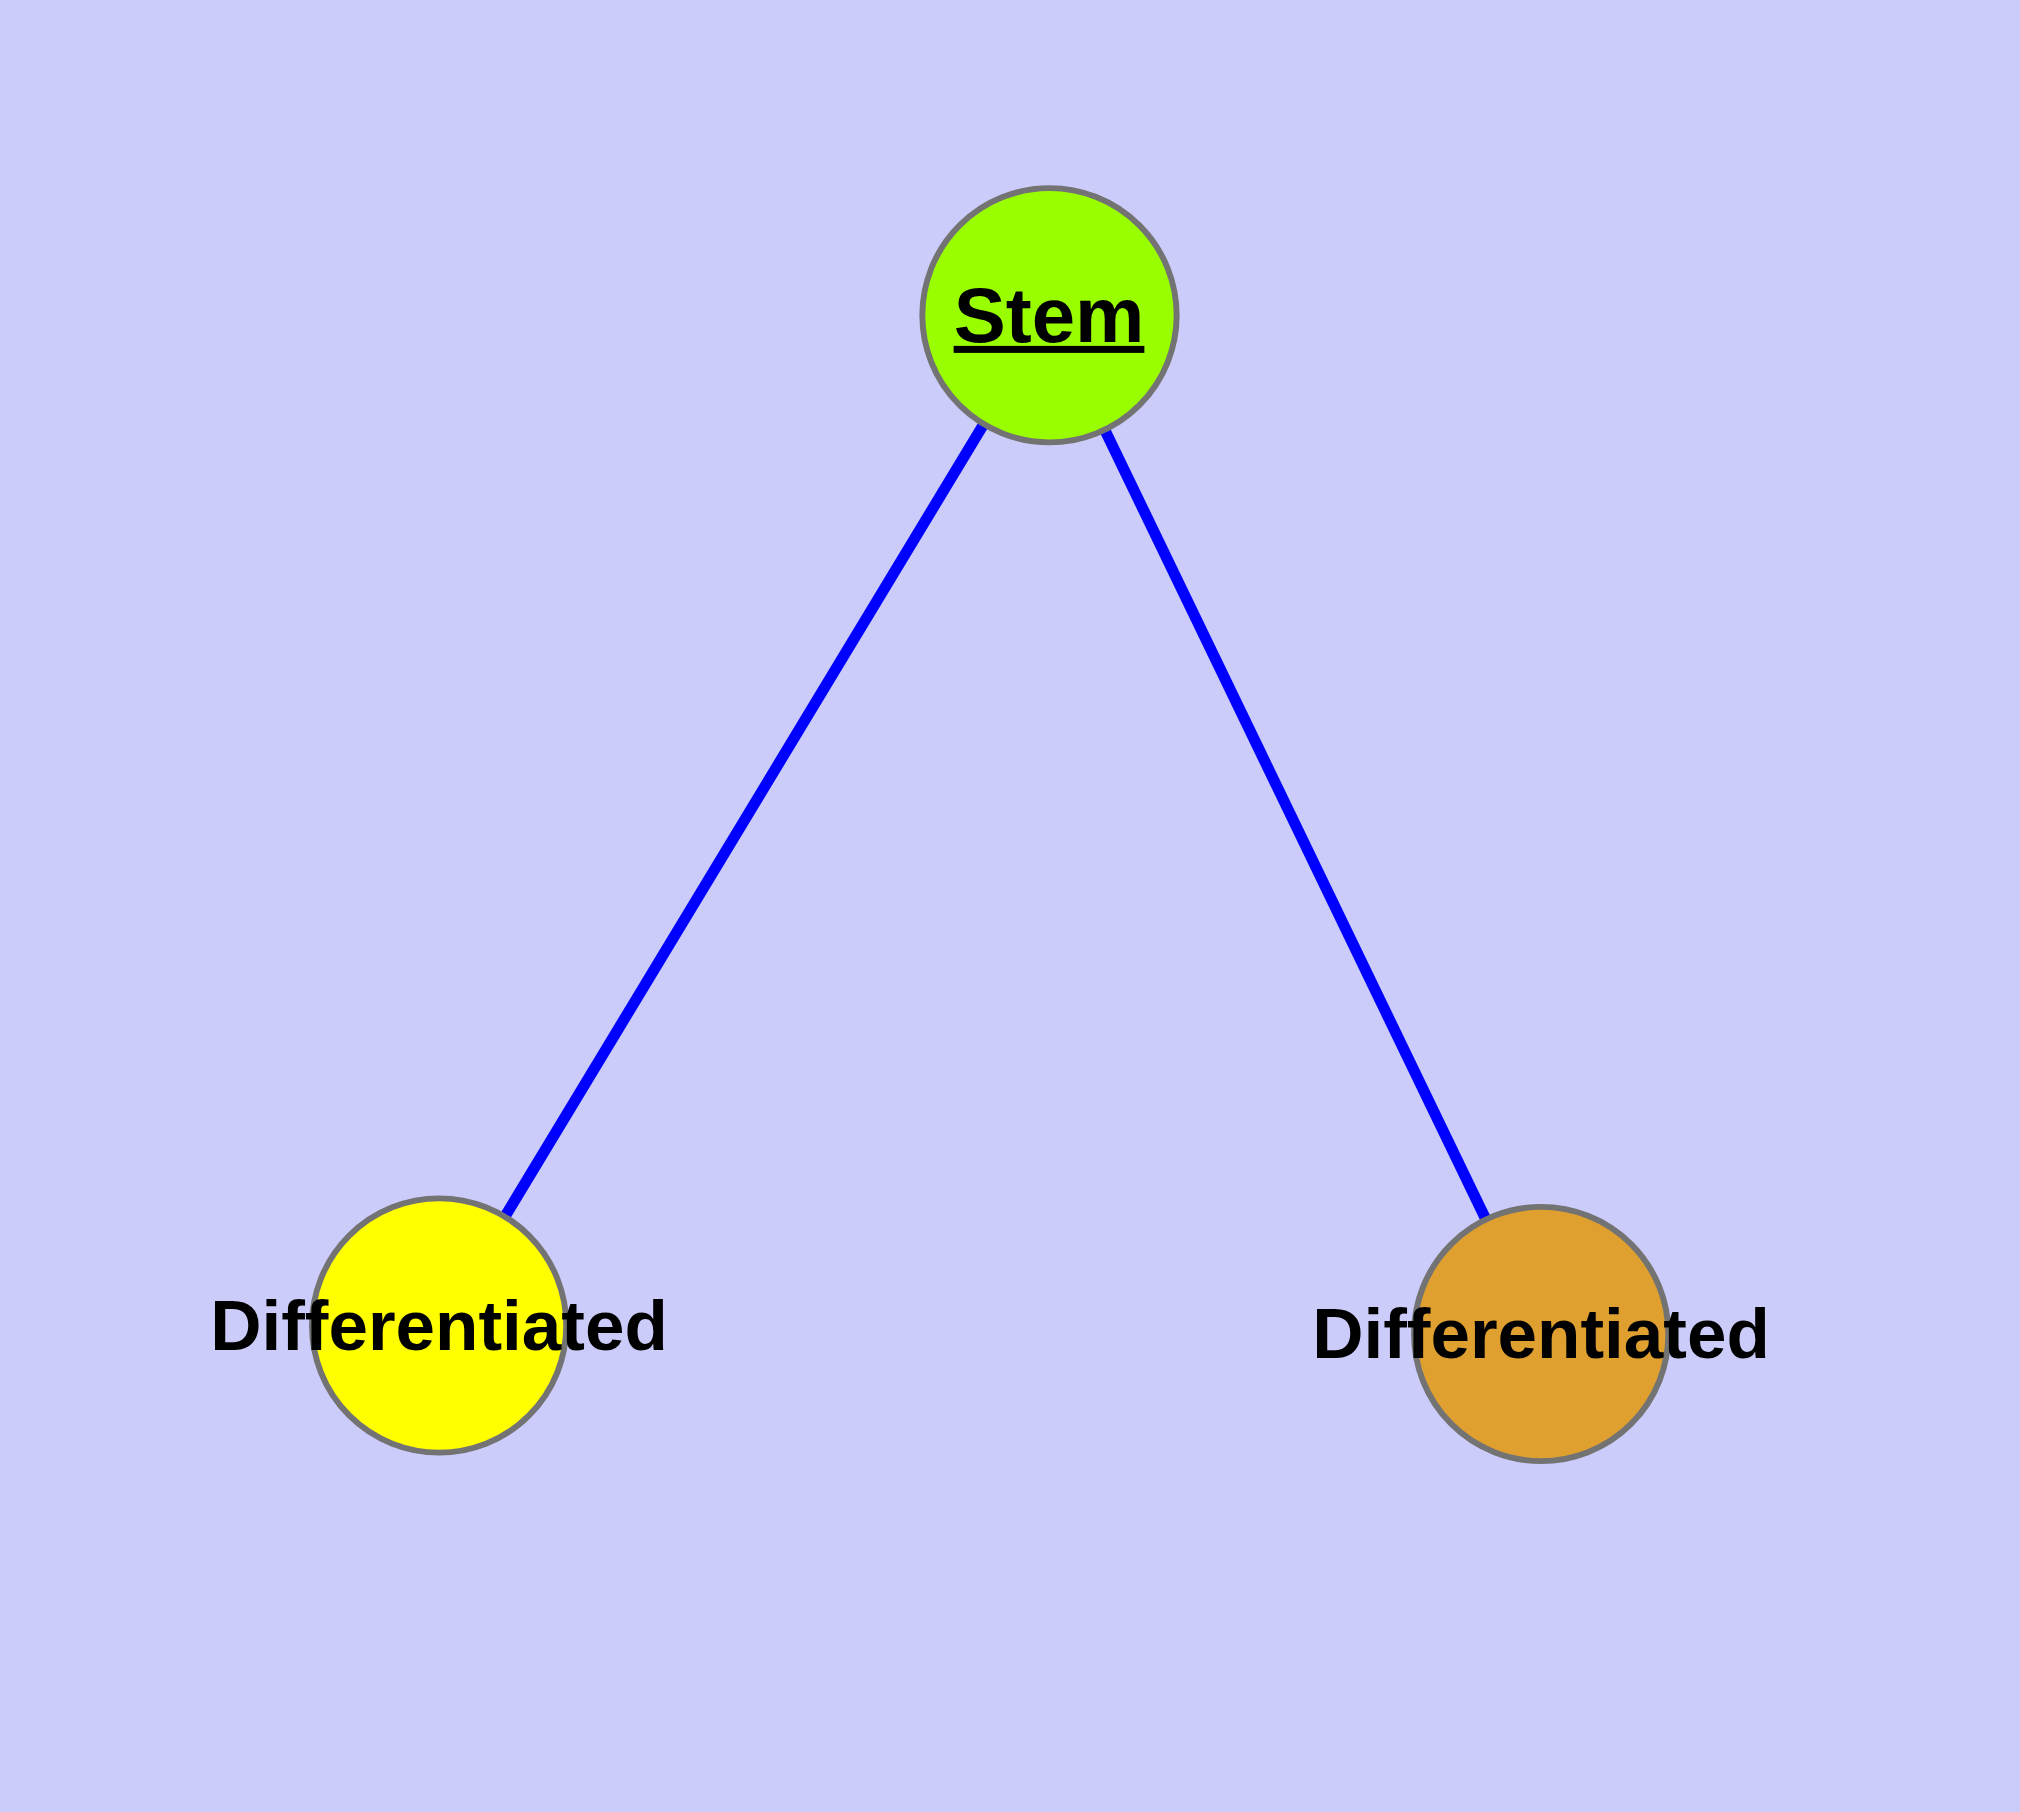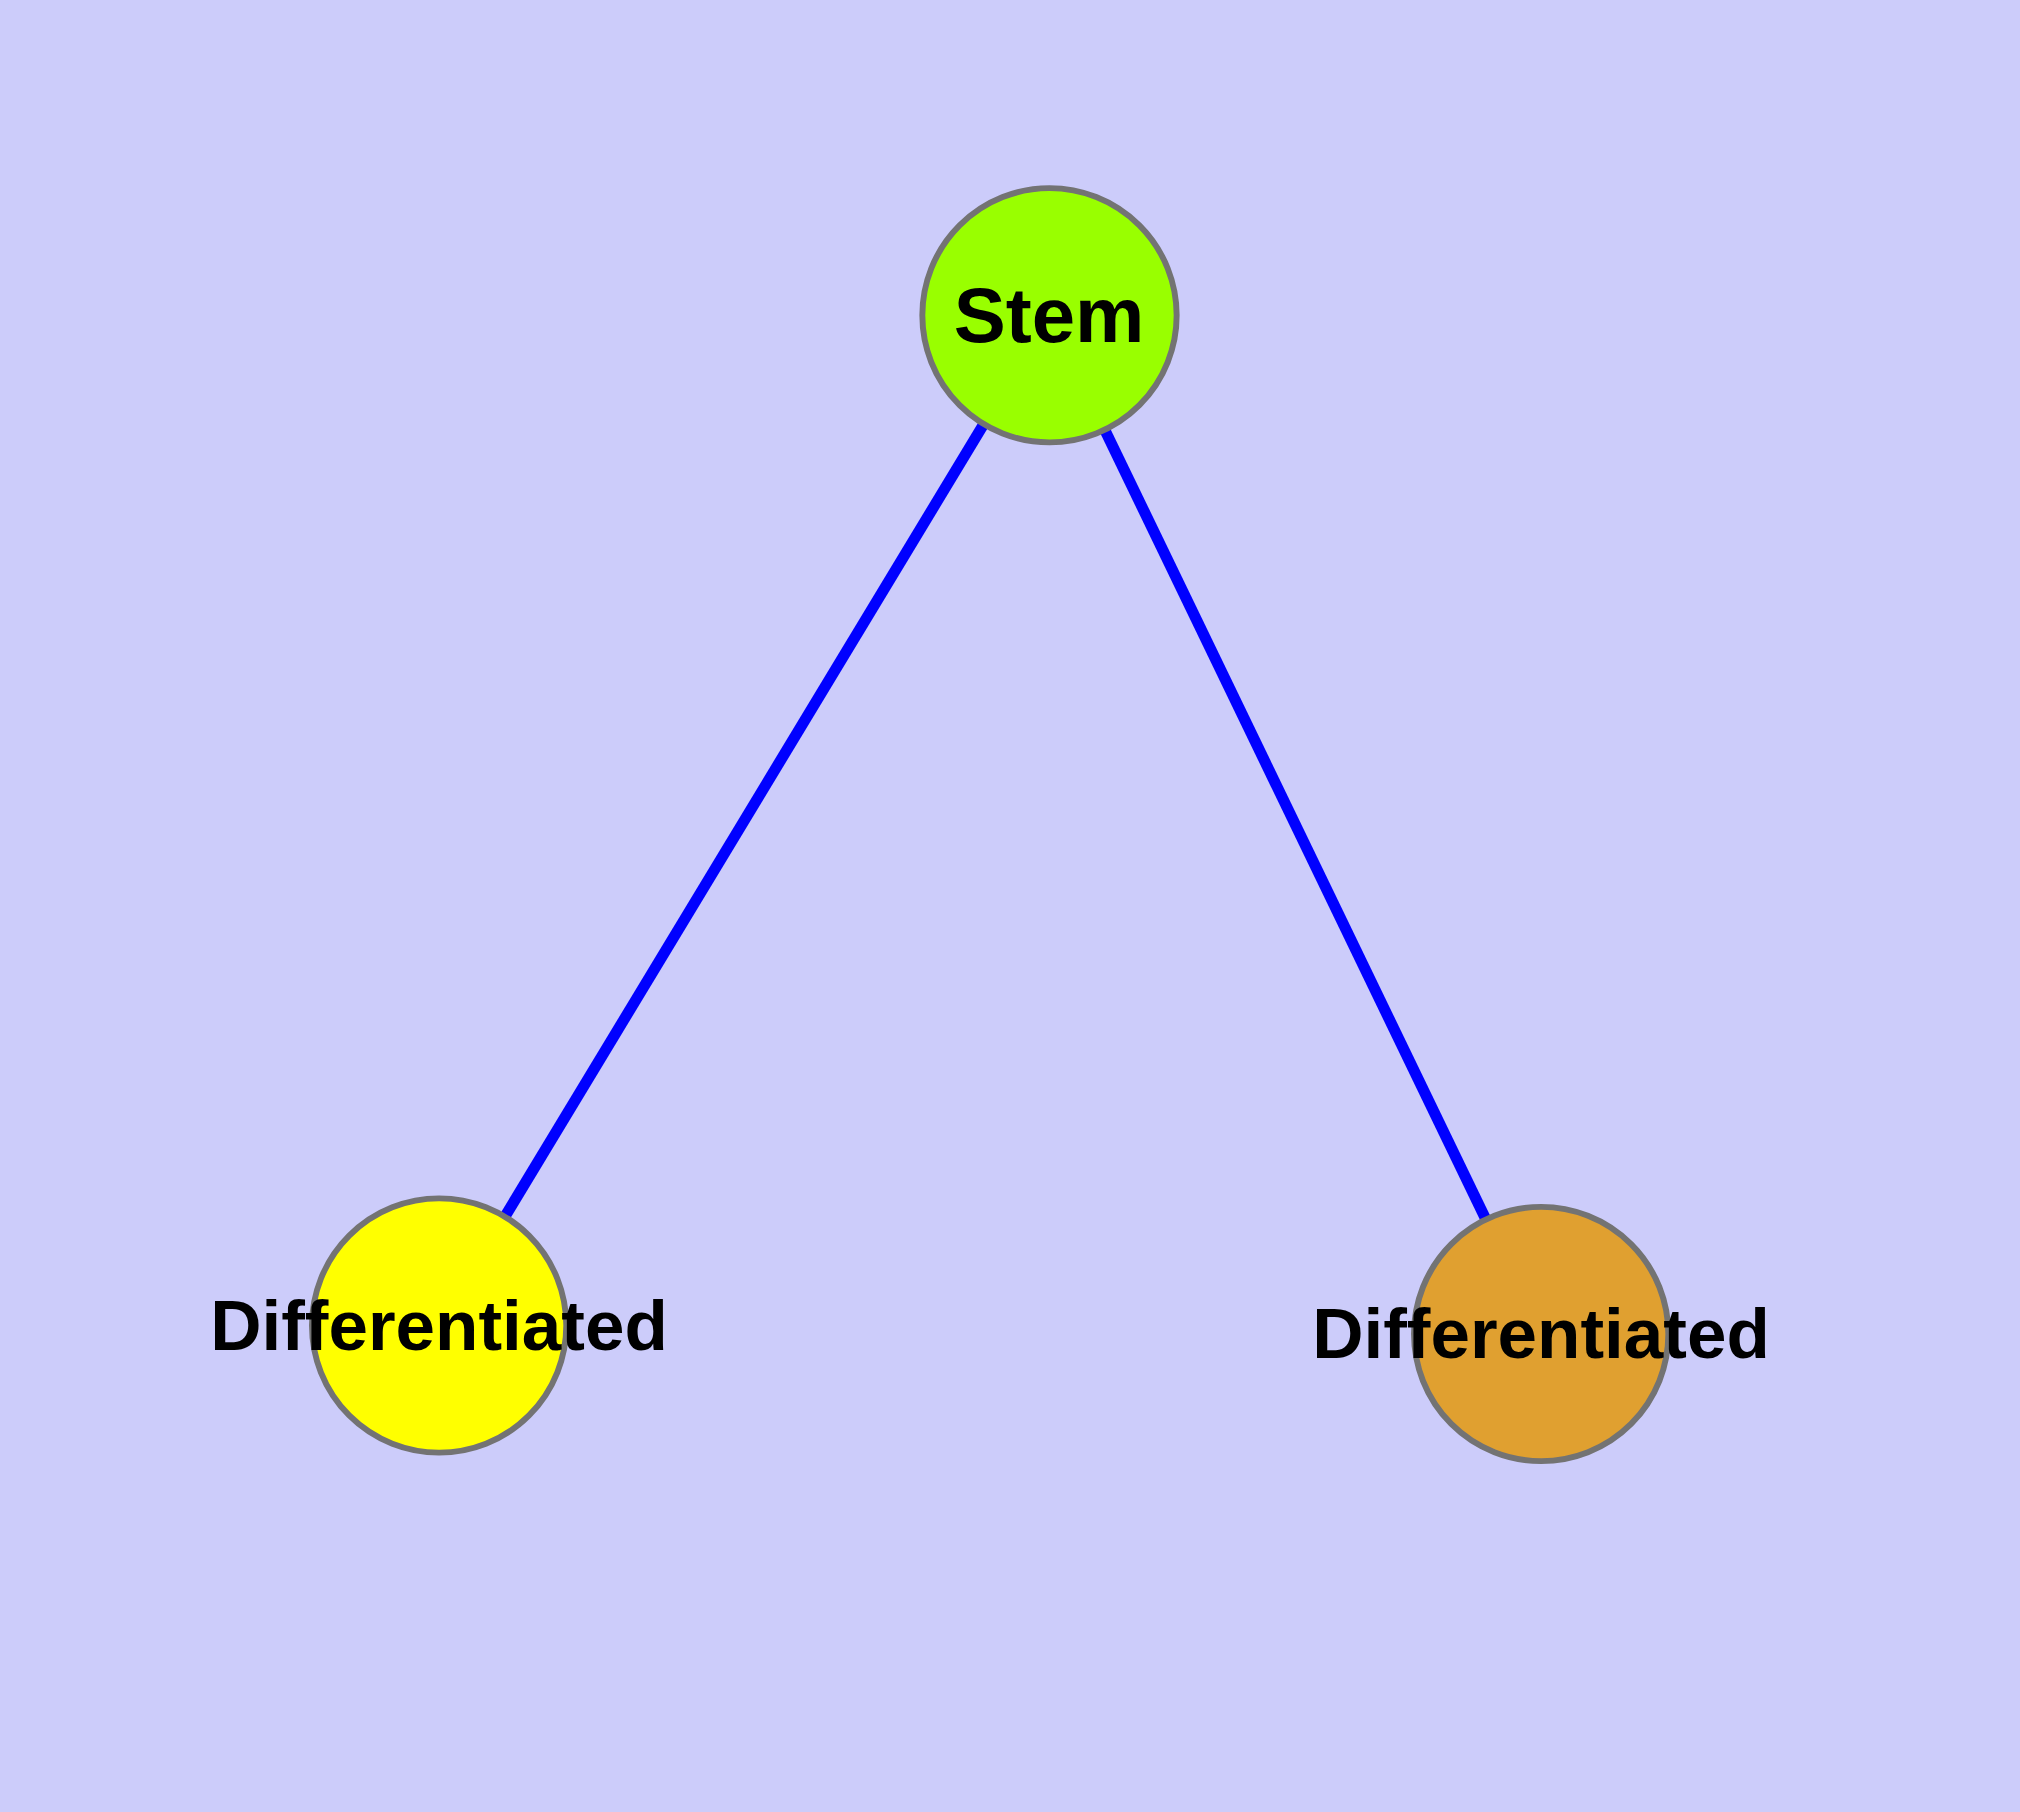--- a/index.html
+++ b/index.html
@@ -27,20 +27,21 @@
     font-family: "Liberation Sans", sans-serif;
     font-weight: bold;
     color: #000000;
     line-height: 1.08;
     white-space: pre;
     pointer-events: none;
     transform: translate(-50%, -50%);
   }
   .node-label.big {
     font-size: 78px;
+    text-decoration: underline;
   }
   .node-label.two-line {
     font-size: 71px;
     text-align: right;
   }
 </style>
 </head>
 <body>
 
 <div id="canvas" style="width: 2021px; height: 1812px; background: rgb(204, 204, 250);">

